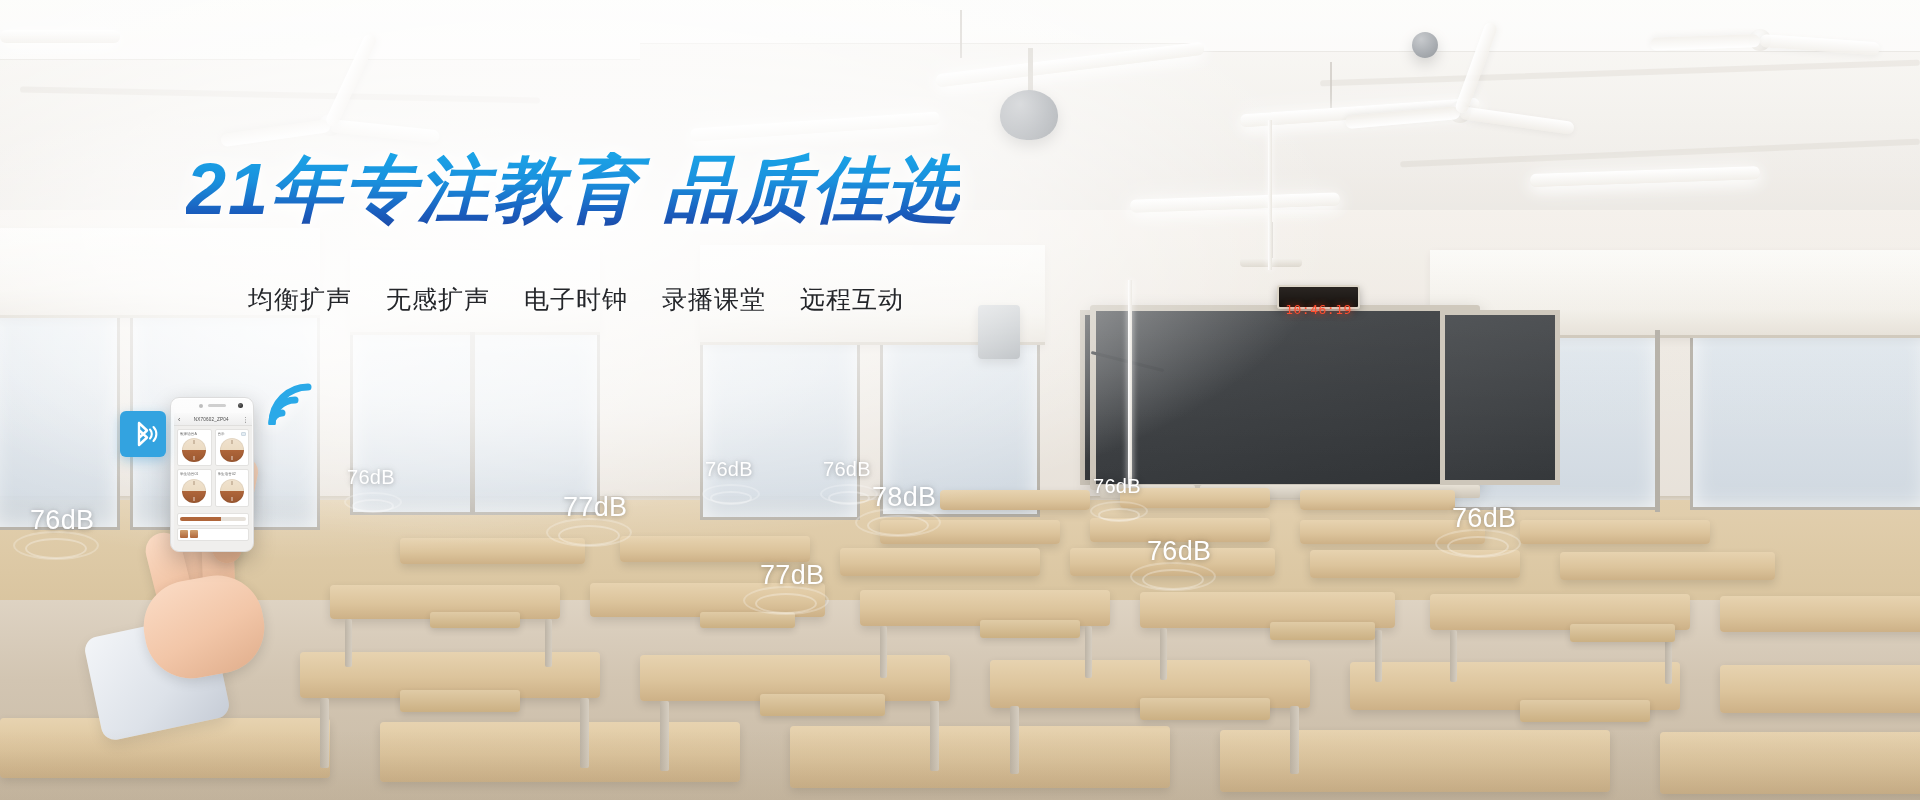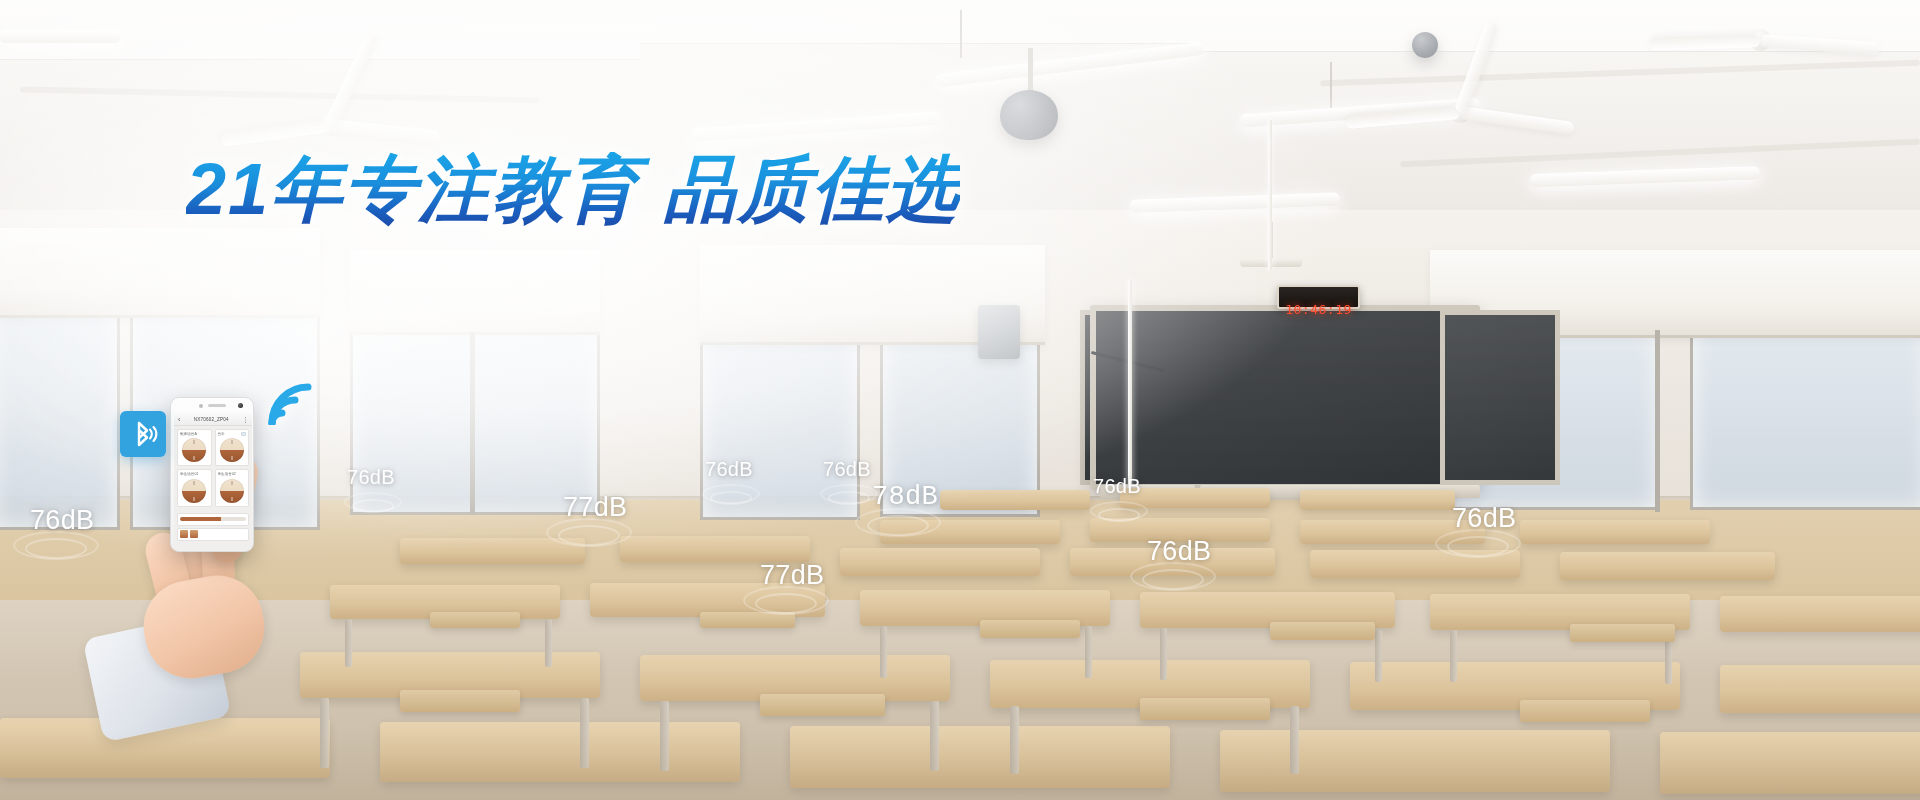--- a/index.html
+++ b/index.html
@@ -577,38 +577,45 @@
       <div class="ripple" style="left: 558.04px; top: 525px; width: 62px; height: 21px; opacity: 0.55;"></div>
       <div class="db-label big" style="left: 563px; top: 492px;">77dB</div>
       <div class="ripple" style="left: 702px; top: 484px; width: 58px; height: 20px; opacity: 0.45;"></div>
       <div class="ripple" style="left: 710.12px; top: 491px; width: 42px; height: 14px; opacity: 0.55;"></div>
       <div class="db-label" style="left: 705px; top: 458px;">76dB</div>
       <div class="ripple" style="left: 820px; top: 484px; width: 58px; height: 20px; opacity: 0.45;"></div>
       <div class="ripple" style="left: 828.12px; top: 491px; width: 42px; height: 14px; opacity: 0.55;"></div>
       <div class="db-label" style="left: 823px; top: 458px;">76dB</div>
       <div class="ripple" style="left: 855px; top: 508px; width: 86px; height: 29px; opacity: 0.45;"></div>
       <div class="ripple" style="left: 867.04px; top: 515px; width: 62px; height: 21px; opacity: 0.55;"></div>
-      <div class="db-label big" style="left: 872px; top: 482px; font-family: Liberation Mono, monospace;">78dB</div>
+      <div class="db-label big" style="left: 872px; top: 482px;">78dB</div>
       <div class="ripple" style="left: 743px; top: 586px; width: 86px; height: 29px; opacity: 0.45;"></div>
       <div class="ripple" style="left: 755.04px; top: 593px; width: 62px; height: 21px; opacity: 0.55;"></div>
       <div class="db-label big" style="left: 760px; top: 560px;">77dB</div>
       <div class="ripple" style="left: 1090px; top: 501px; width: 58px; height: 20px; opacity: 0.45;"></div>
       <div class="ripple" style="left: 1098.12px; top: 508px; width: 42px; height: 14px; opacity: 0.55;"></div>
       <div class="db-label" style="left: 1093px; top: 475px;">76dB</div>
       <div class="ripple" style="left: 1130px; top: 562px; width: 86px; height: 29px; opacity: 0.45;"></div>
       <div class="ripple" style="left: 1142.04px; top: 569px; width: 62px; height: 21px; opacity: 0.55;"></div>
       <div class="db-label big" style="left: 1147px; top: 536px;">76dB</div>
       <div class="ripple" style="left: 1435px; top: 529px; width: 86px; height: 29px; opacity: 0.45;"></div>
       <div class="ripple" style="left: 1447.04px; top: 536px; width: 62px; height: 21px; opacity: 0.55;"></div>
       <div class="db-label big" style="left: 1452px; top: 503px;">76dB</div>
     </div>
 
   <h1 class="headline"><span>21年专注教育</span><span class="gap"></span><span>品质佳选</span></h1>
 
 
+  <div class="feature-row" id="feature-row">
+      <span class="feature-item">均衡扩声</span>
+      <span class="feature-item">无感扩声</span>
+      <span class="feature-item">电子时钟</span>
+      <span class="feature-item">录播课堂</span>
+      <span class="feature-item">远程互动</span>
+    </div>
 
   <div class="hand">
     <div class="sleeve"></div>
 
     <div class="finger" style="left:84px;top:40px;width:34px;height:96px;transform:rotate(-6deg);"></div>
     <div class="finger" style="left:110px;top:30px;width:32px;height:110px;transform:rotate(-2deg);"></div>
     <div class="finger" style="left:60px;top:62px;width:36px;height:88px;transform:rotate(-14deg);"></div>
 
     <div class="finger" style="left:128px;top:-14px;width:30px;height:108px;transform:rotate(12deg);"></div>
 

